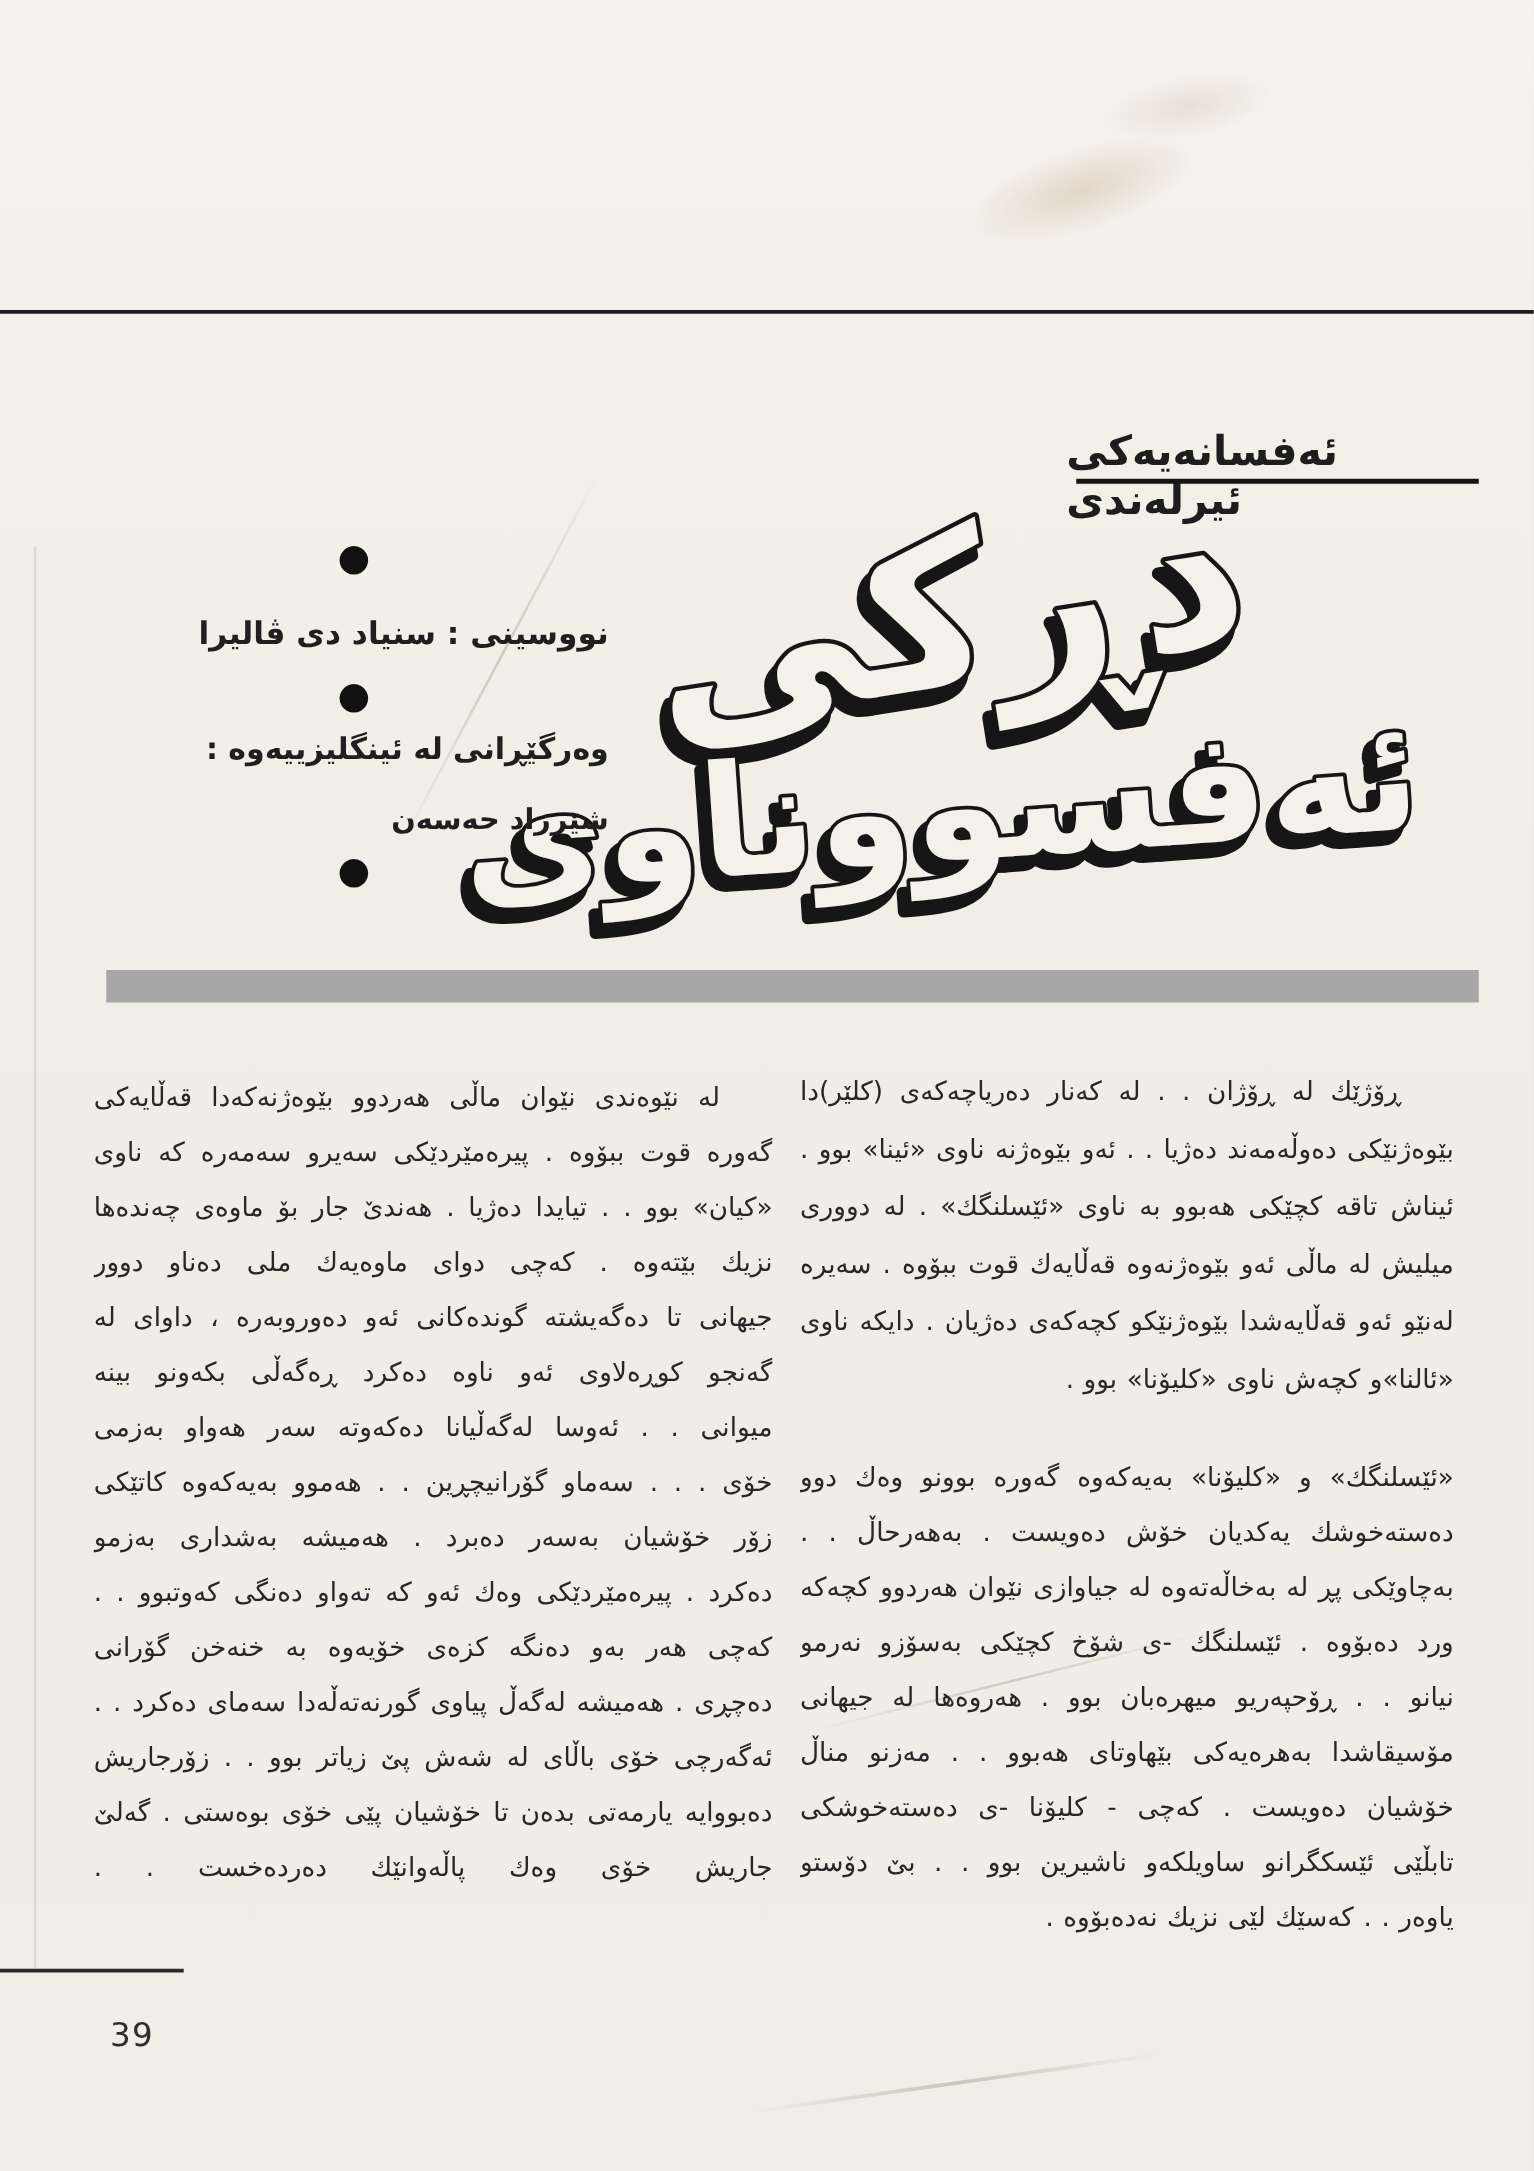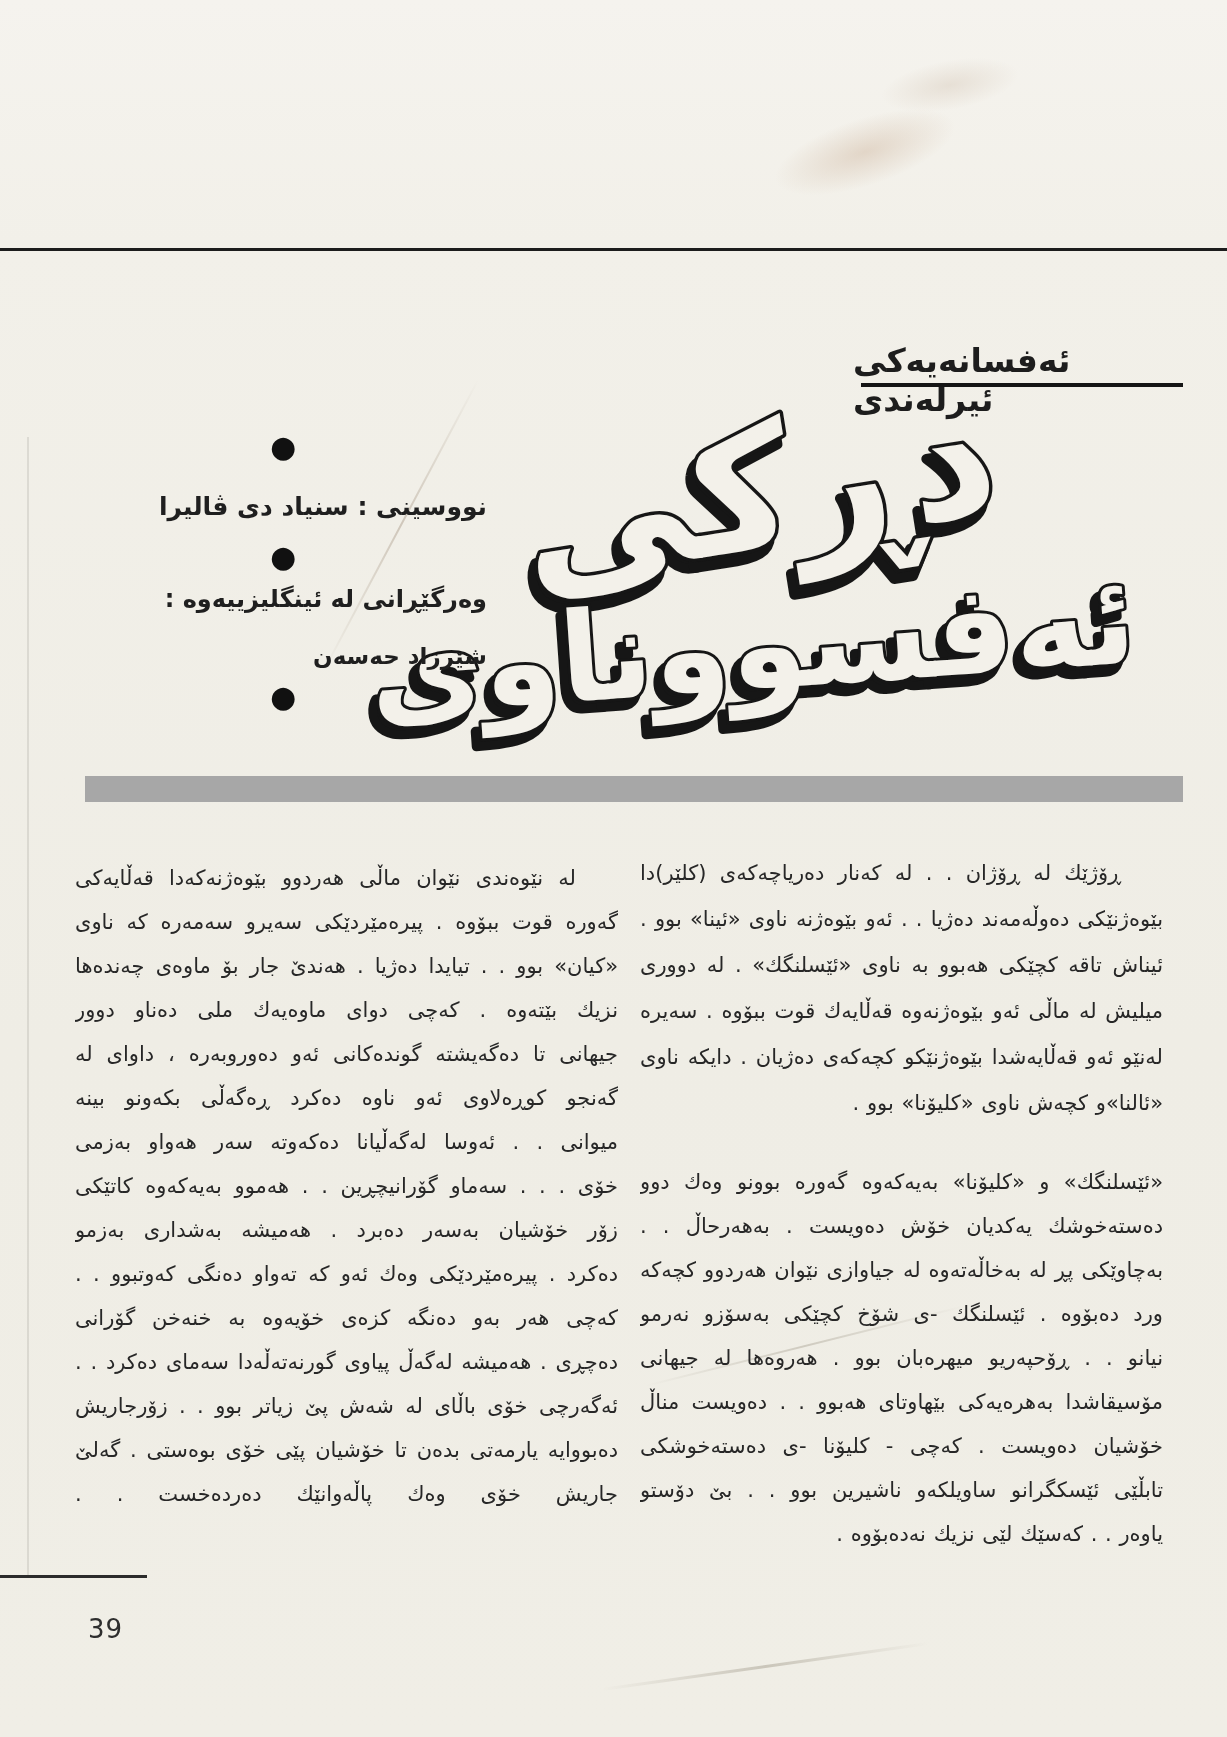--- a/index.html
+++ b/index.html
@@ -117,21 +117,21 @@
       <div class="line">میلیش لە ماڵی ئەو بێوەژنەوە قەڵایەك قوت ببۆوە . سەیرە . .</div>
       <div class="line">لەنێو ئەو قەڵایەشدا بێوەژنێكو كچەكەی دەژیان . دایكە ناوی</div>
       <div class="line last">«ئالنا»و كچەش ناوی «كلیۆنا» بوو .</div>
     </div>
     <div class="para p2">
       <div class="line">«ئێسلنگك» و «كلیۆنا» بەیەكەوە گەورە بوونو وەك دوو</div>
       <div class="line">دەستەخوشك یەكدیان خۆش دەویست . بەهەرحاڵ . . «ئالنا»</div>
       <div class="line">بەچاوێكی پڕ لە بەخاڵەتەوە لە جیاوازی نێوان هەردوو كچەكە</div>
       <div class="line">ورد دەبۆوە . ئێسلنگك -ی شۆخ كچێكی بەسۆزو نەرمو</div>
       <div class="line">نیانو . . ڕۆحپەریو میهرەبان بوو . هەروەها لە جیهانی</div>
-      <div class="line">مۆسیقاشدا بەهرەیەكی بێهاوتای هەبوو . . دەویست مناڵ</div>
+      <div class="line">مۆسیقاشدا بەهرەیەكی بێهاوتای هەبوو . . مەزنو مناڵ</div>
       <div class="line">خۆشیان دەویست . كەچی - كلیۆنا -ی دەستەخوشكی</div>
       <div class="line">تابڵێی ئێسكگرانو ساویلكەو ناشیرین بوو . . بێ دۆستو</div>
       <div class="line last">یاوەر . . كەسێك لێی نزیك نەدەبۆوە .</div>
     </div>
   </div>
 
   <div class="col left-col">
     <div class="para p1">
       <div class="line indent">لە نێوەندی نێوان ماڵی هەردوو بێوەژنەكەدا قەڵایەكی گەلێ</div>
       <div class="line">گەورە قوت ببۆوە . پیرەمێردێكی سەیرو سەمەرە كە ناوی</div>

